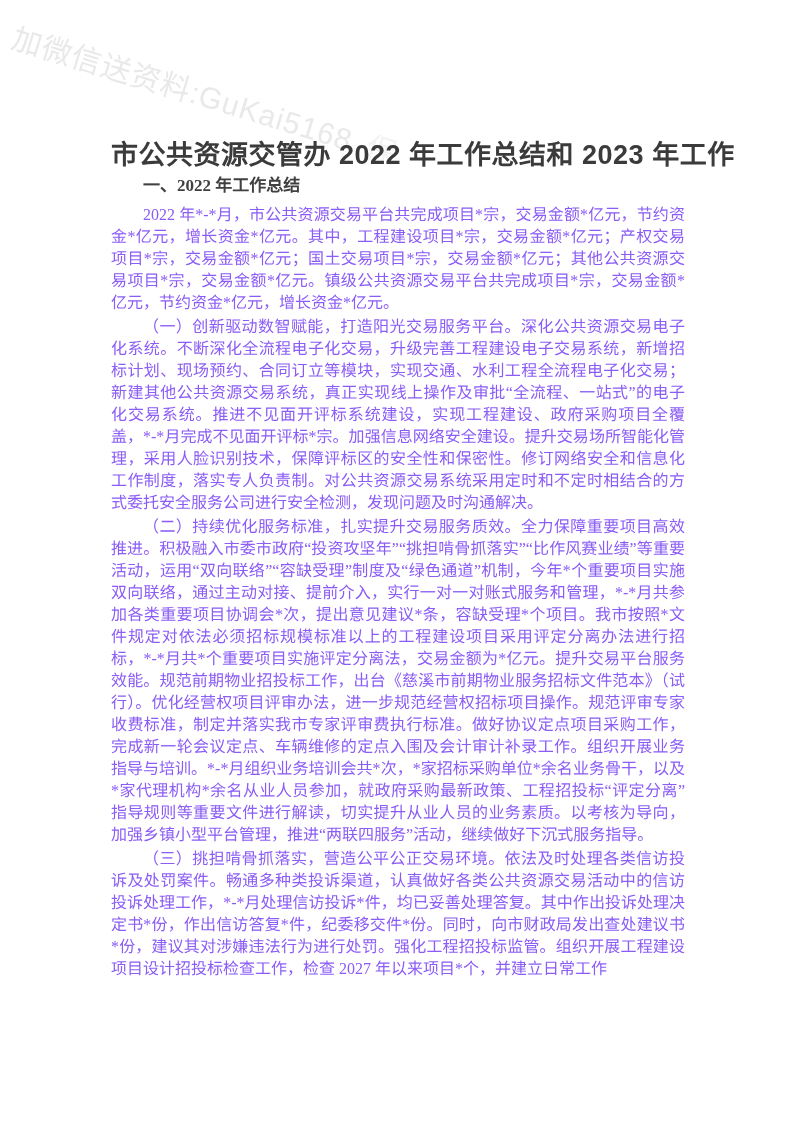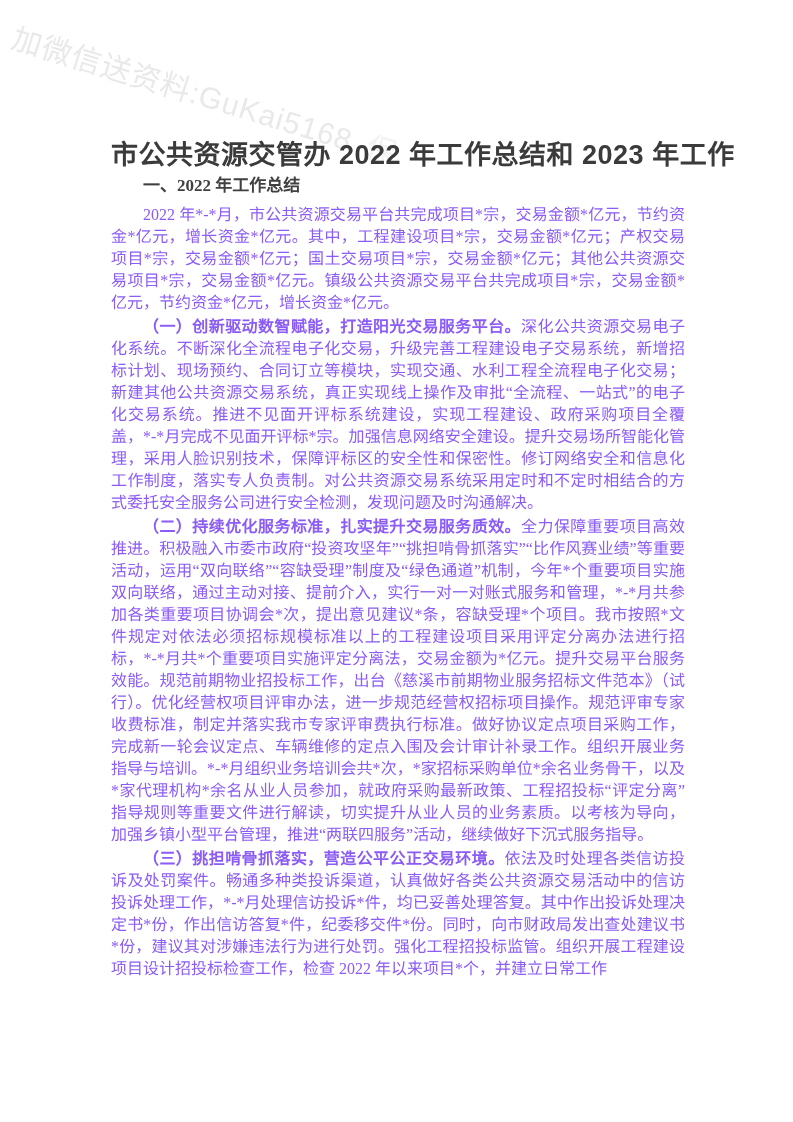--- a/index.html
+++ b/index.html
@@ -66,21 +66,21 @@
   .body-para {
     margin: 2px 0 0 0;
     font-family: "Liberation Serif", "DejaVu Serif", serif;
     font-size: 16px;
     line-height: 22px;
     color: #8b5cf6;
     text-align: justify;
     text-indent: 32px;
   }
   .para-lead {
-    font-weight: bold;
+    font-weight: normal;
   }
 </style>
 </head>
 <body>
 
 <div class="page">
 
   <div class="watermark"><span>加微信送资料:GuKai5168</span><span class="wm-tail">保</span></div>
 
   <div class="content">
@@ -91,17 +91,17 @@
 
     <h2 class="section-heading">一、2022 年工作总结</h2>
 
     <div id="paragraphs">
   <p class="body-para"><span class="para-lead"></span><span>2022 年*-*月，市公共资源交易平台共完成项目*宗，交易金额*亿元，节约资金*亿元，增长资金*亿元。其中，工程建设项目*宗，交易金额*亿元；产权交易项目*宗，交易金额*亿元；国土交易项目*宗，交易金额*亿元；其他公共资源交易项目*宗，交易金额*亿元。镇级公共资源交易平台共完成项目*宗，交易金额*亿元，节约资金*亿元，增长资金*亿元。</span></p>
 
   <p class="body-para"><span class="para-lead">（一）创新驱动数智赋能，打造阳光交易服务平台。</span><span>深化公共资源交易电子化系统。不断深化全流程电子化交易，升级完善工程建设电子交易系统，新增招标计划、现场预约、合同订立等模块，实现交通、水利工程全流程电子化交易；新建其他公共资源交易系统，真正实现线上操作及审批“全流程、一站式”的电子化交易系统。推进不见面开评标系统建设，实现工程建设、政府采购项目全覆盖，*-*月完成不见面开评标*宗。加强信息网络安全建设。提升交易场所智能化管理，采用人脸识别技术，保障评标区的安全性和保密性。修订网络安全和信息化工作制度，落实专人负责制。对公共资源交易系统采用定时和不定时相结合的方式委托安全服务公司进行安全检测，发现问题及时沟通解决。</span></p>
 
   <p class="body-para"><span class="para-lead">（二）持续优化服务标准，扎实提升交易服务质效。</span><span>全力保障重要项目高效推进。积极融入市委市政府“投资攻坚年”“挑担啃骨抓落实”“比作风赛业绩”等重要活动，运用“双向联络”“容缺受理”制度及“绿色通道”机制，今年*个重要项目实施双向联络，通过主动对接、提前介入，实行一对一对账式服务和管理，*-*月共参加各类重要项目协调会*次，提出意见建议*条，容缺受理*个项目。我市按照*文件规定对依法必须招标规模标准以上的工程建设项目采用评定分离办法进行招标，*-*月共*个重要项目实施评定分离法，交易金额为*亿元。提升交易平台服务效能。规范前期物业招投标工作，出台《慈溪市前期物业服务招标文件范本》（试行）。优化经营权项目评审办法，进一步规范经营权招标项目操作。规范评审专家收费标准，制定并落实我市专家评审费执行标准。做好协议定点项目采购工作，完成新一轮会议定点、车辆维修的定点入围及会计审计补录工作。组织开展业务指导与培训。*-*月组织业务培训会共*次，*家招标采购单位*余名业务骨干，以及*家代理机构*余名从业人员参加，就政府采购最新政策、工程招投标“评定分离”指导规则等重要文件进行解读，切实提升从业人员的业务素质。以考核为导向，加强乡镇小型平台管理，推进“两联四服务”活动，继续做好下沉式服务指导。</span></p>
 
-  <p class="body-para"><span class="para-lead">（三）挑担啃骨抓落实，营造公平公正交易环境。</span><span>依法及时处理各类信访投诉及处罚案件。畅通多种类投诉渠道，认真做好各类公共资源交易活动中的信访投诉处理工作，*-*月处理信访投诉*件，均已妥善处理答复。其中作出投诉处理决定书*份，作出信访答复*件，纪委移交件*份。同时，向市财政局发出查处建议书*份，建议其对涉嫌违法行为进行处罚。强化工程招投标监管。组织开展工程建设项目设计招投标检查工作，检查 2022 年以来项目*个，并建立日常工作</span></p>
+  <p class="body-para"><span class="para-lead">（三）挑担啃骨抓落实，营造公平公正交易环境。</span><span>依法及时处理各类信访投诉及处罚案件。畅通多种类投诉渠道，认真做好各类公共资源交易活动中的信访投诉处理工作，*-*月处理信访投诉*件，均已妥善处理答复。其中作出投诉处理决定书*份，作出信访答复*件，纪委移交件*份。同时，向市财政局发出查处建议书*份，建议其对涉嫌违法行为进行处罚。强化工程招投标监管。组织开展工程建设项目设计招投标检查工作，检查 2027 年以来项目*个，并建立日常工作</span></p>
 </div>
 
   </div>
 </div>
 
 </body></html>

